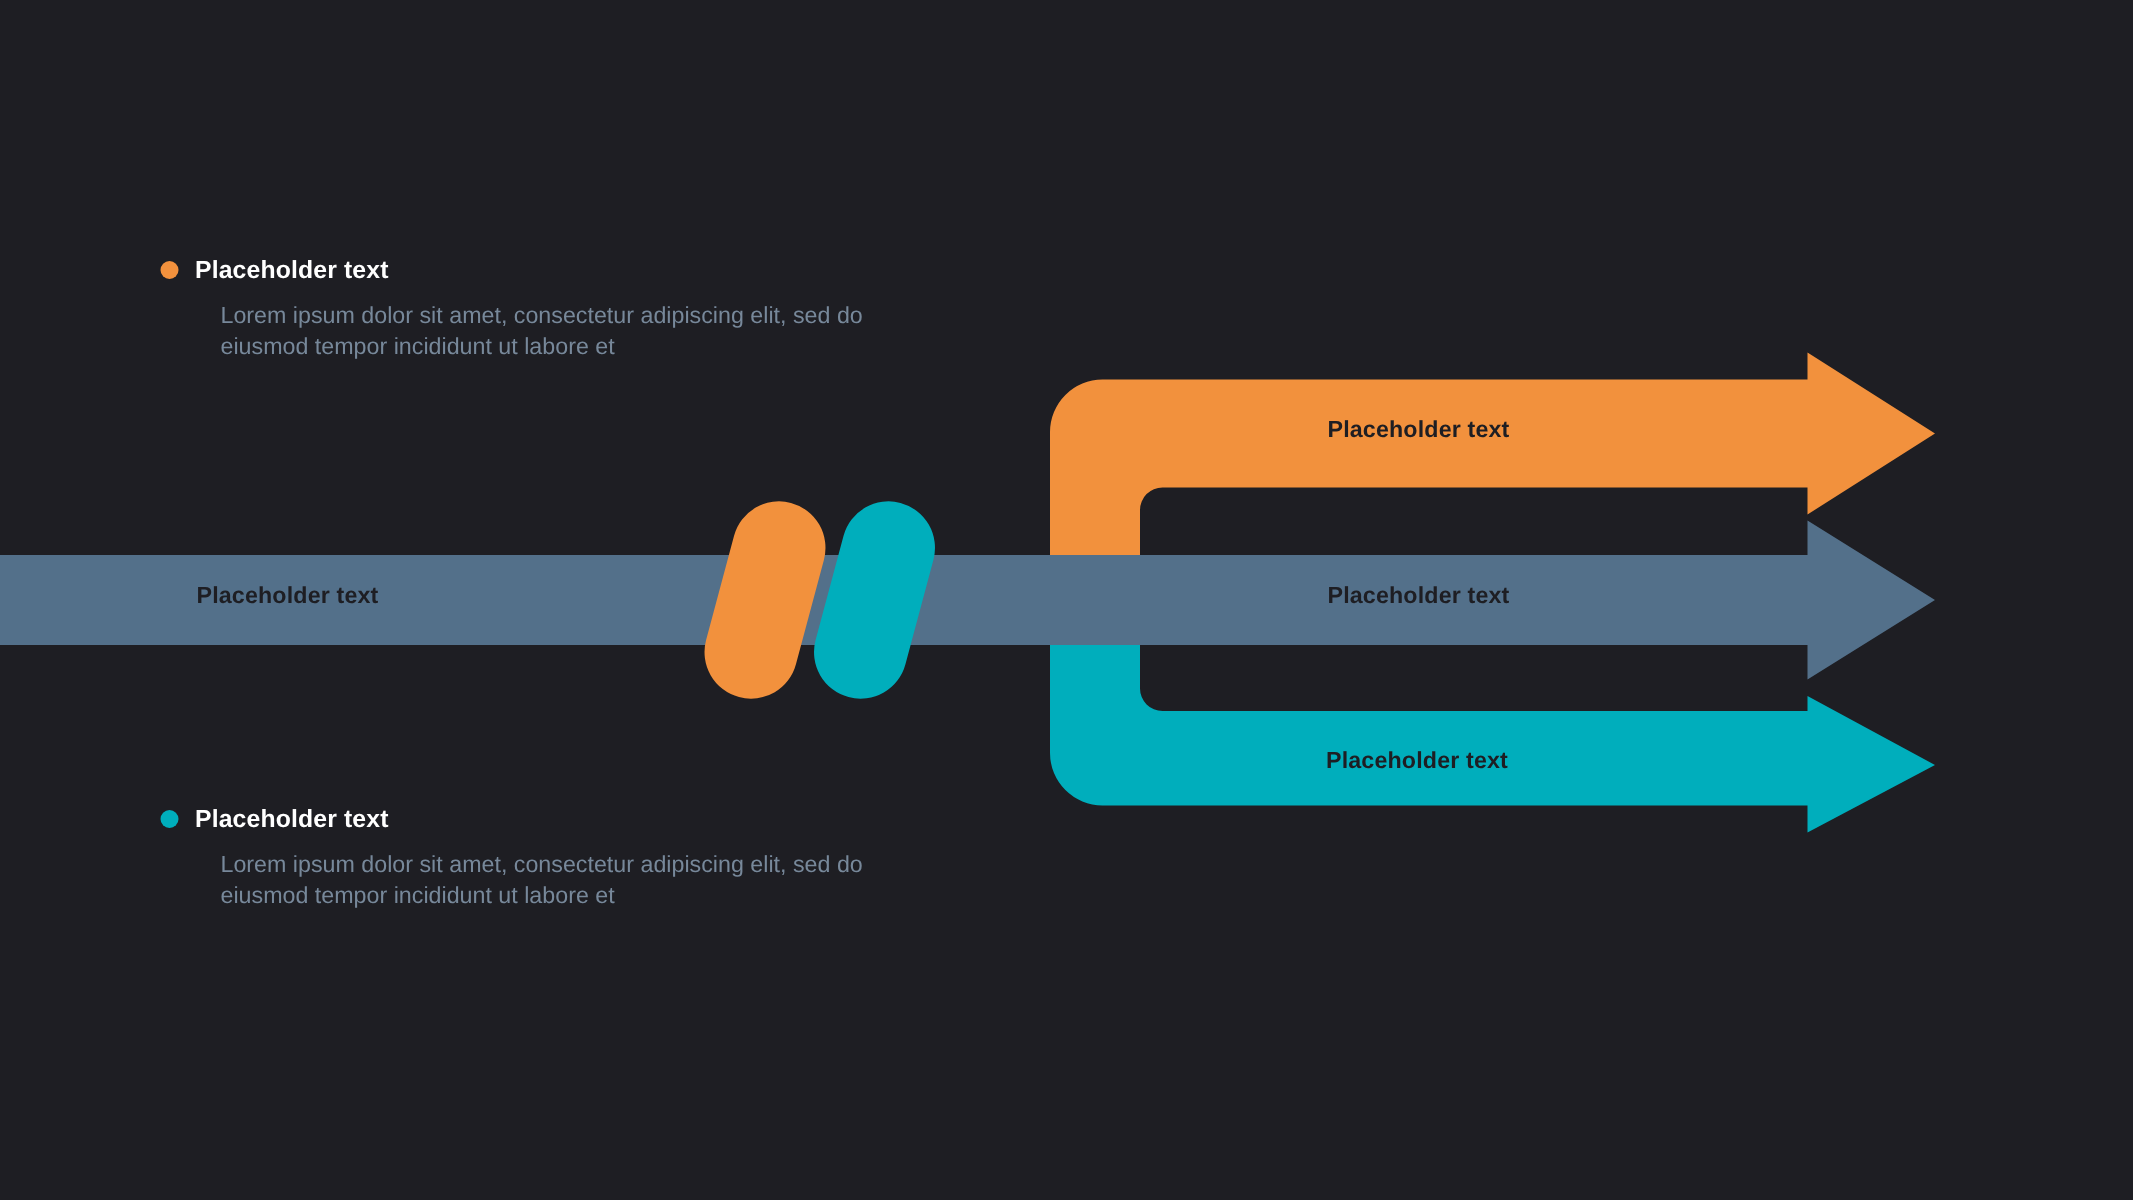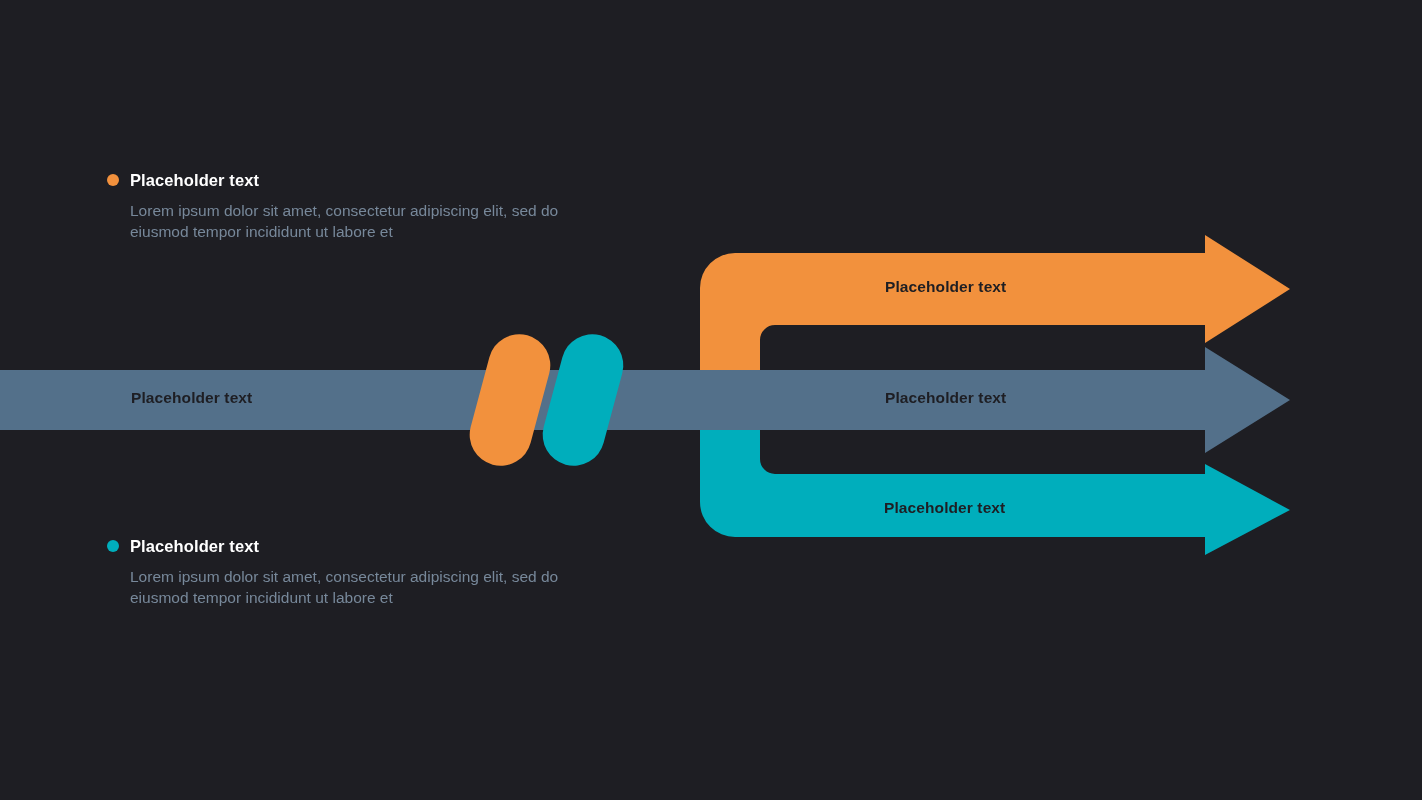--- a/index.html
+++ b/index.html
@@ -47,21 +47,21 @@
   }
   .legend-title {
     font-size: 16.5px;
     font-weight: bold;
     color: #ffffff;
     letter-spacing: 0.1px;
     white-space: nowrap;
   }
   .legend-body {
     margin-top: 9px;
-    margin-left: 23px;
+    margin-left: 40px;
     font-size: 15.5px;
     line-height: 21px;
     color: #77889a;
     max-width: 432px;
   }
 
   #legend-top  { left: 107px; top: 169px; }
   #legend-bot  { left: 107px; top: 535px; }
 
   

